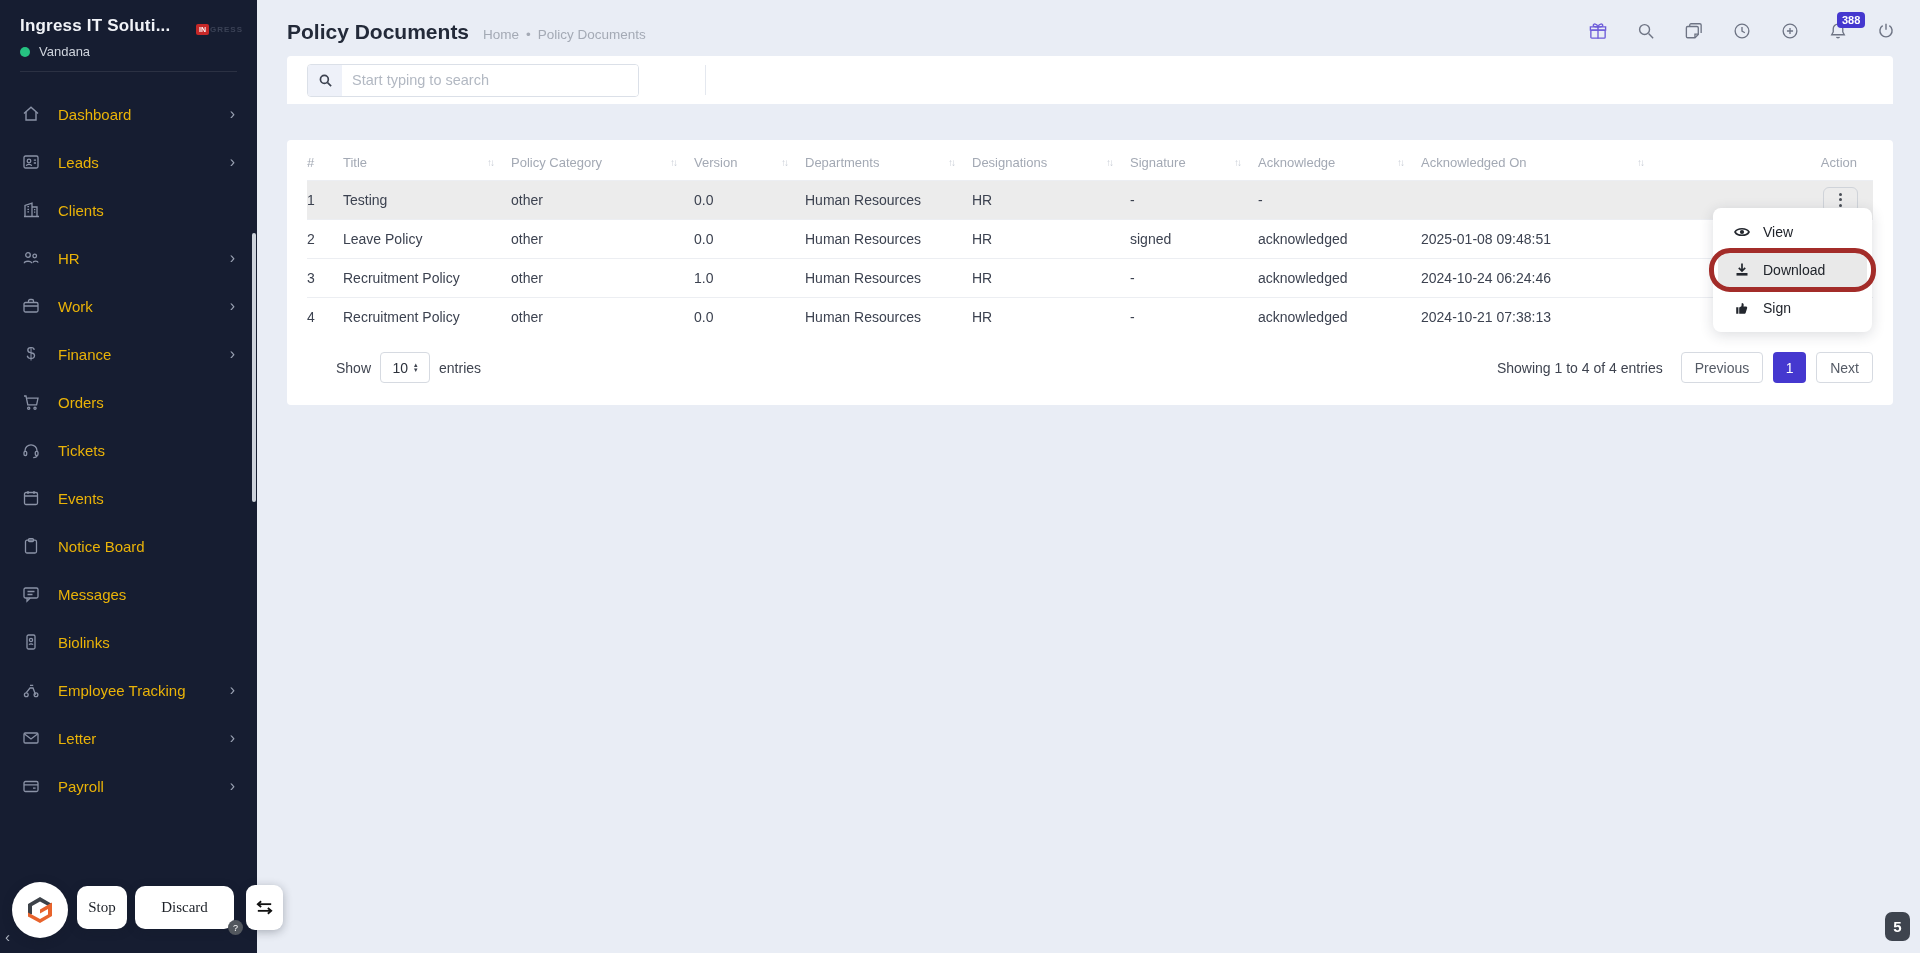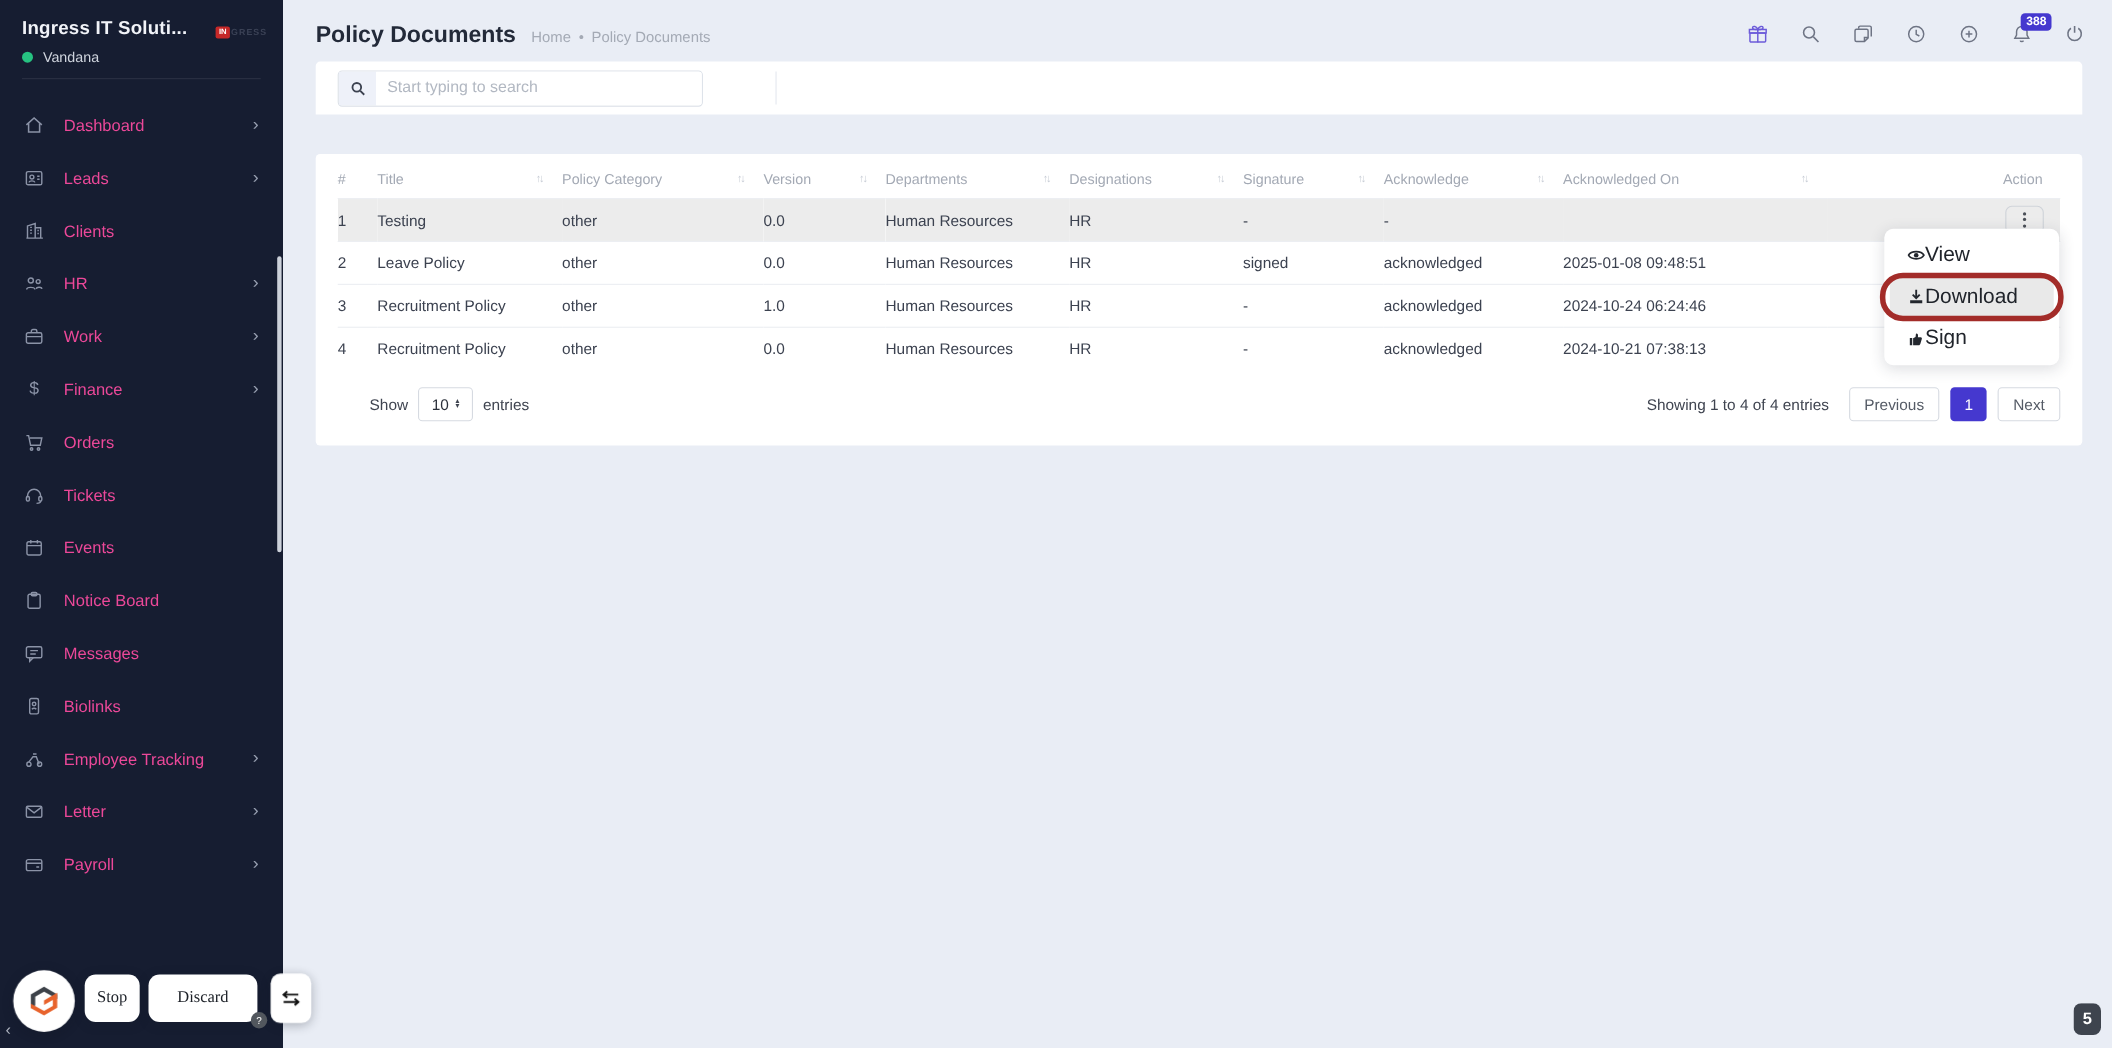--- a/index.html
+++ b/index.html
@@ -14,21 +14,21 @@
   .side-logo .lg-rest { color:#3b4256; font-size:8px; font-weight:700; letter-spacing:1px; }
   .user-row { display:flex; align-items:center; gap:9px; margin-top:8px; }
   .user-dot { width:10px; height:10px; border-radius:50%; background:#26c281; }
   .user-name { color:#cfd4dd; font-size:13px; }
   .side-div { height:1px; background:rgba(255,255,255,.09); margin-top:12px; }
   .menu { list-style:none; padding-top:6px; }
   .menu li { display:flex; align-items:center; height:48px; padding:0 22px 0 21px; cursor:pointer; }
   .s-icon { width:20px; height:20px; color:#8b93a7; flex:0 0 20px; display:flex; align-items:center; justify-content:center; }
   .s-icon svg { width:20px; height:20px; }
   .icon-txt { font-size:16px; color:#8b93a7; font-weight:400; }
-  .s-label { margin-left:17px; color:#ec4899; font-size:15px; }
+  .s-label { margin-left:17px; color:#eab308; font-size:15px; }
   .s-chev { margin-left:auto; color:#98a0b1; font-size:16px; line-height:1; }
   .side-scroll { position:absolute; right:1px; top:233px; width:4px; height:269px; background:#ccd1da; border-radius:2px; }
   .side-collapse { position:absolute; left:5px; bottom:8px; color:#aeb4c0; font-size:15px; }
 
   
   .main { margin-left:257px; position:relative; height:953px; }
   .page-head { display:flex; align-items:baseline; padding:20px 30px 0 30px; }
   .page-title { font-size:21px; font-weight:700; color:#232a39; }
   .breadcrumb { margin-left:14px; font-size:13.5px; color:#a4aab5; display:flex; align-items:center; gap:7px; }
   .head-icons { position:absolute; top:21px; right:24px; display:flex; align-items:center; gap:28px; }
@@ -56,21 +56,21 @@
   th.act { text-align:right; padding-right:16px; }
   tbody tr { border-top:1px solid #eceef2; }
   tbody tr.hl { background:#ececec; }
   td { height:39px; font-size:14px; color:#3c4250; padding-right:6px; overflow:hidden; white-space:nowrap; }
   td.act { text-align:right; padding-right:15px; }
   .kebab { display:inline-flex; flex-direction:column; align-items:center; justify-content:center; gap:2.5px; width:35px; height:26px; border:1px solid #cfd3d9; border-radius:6px; background:transparent; cursor:pointer; vertical-align:middle; }
   .kebab i { width:3px; height:3px; border-radius:50%; background:#4a4f57; }
 
   
   .dropdown { position:absolute; top:68px; right:21px; width:159px; background:#fff; border-radius:8px; box-shadow:0 3px 14px rgba(40,45,60,.16); padding:6px 0; z-index:30; }
-  .dd-item { position:relative; display:flex; align-items:center; height:36px; padding-left:21px; font-size:19px; color:#20242b; cursor:pointer; }
+  .dd-item { position:relative; display:flex; align-items:center; height:36px; padding-left:21px; gap:13px; font-size:14px; color:#20242b; cursor:pointer; }
   .dd-item svg { width:16px; height:16px; }
   .dd-dl-wrap { position:relative; margin:2px 0; }
   .dd-dl { background:#e9e9e9; border-radius:6px; margin:0 5px; padding-left:16px; }
   .red-ring { position:absolute; left:-4px; right:-4px; top:-4px; bottom:-4px; border:5px solid #a32c29; border-radius:21px; pointer-events:none; z-index:5; }
 
   
   .pag-row { display:flex; align-items:center; margin-top:16px;margin-left:29px; }
   .pag-left { display:flex; align-items:center; gap:9px; font-size:14px; color:#3f4450; }
   .size-select { width:50px; height:31px; border:1px solid #d6dae1; border-radius:4px; display:flex; align-items:center; justify-content:center; gap:6px; font-size:14px; color:#2c313b; cursor:pointer; background:#fff; }
   .sel-arrows { display:flex; flex-direction:column; font-size:7px; line-height:4.5px; color:#3f4450; }

